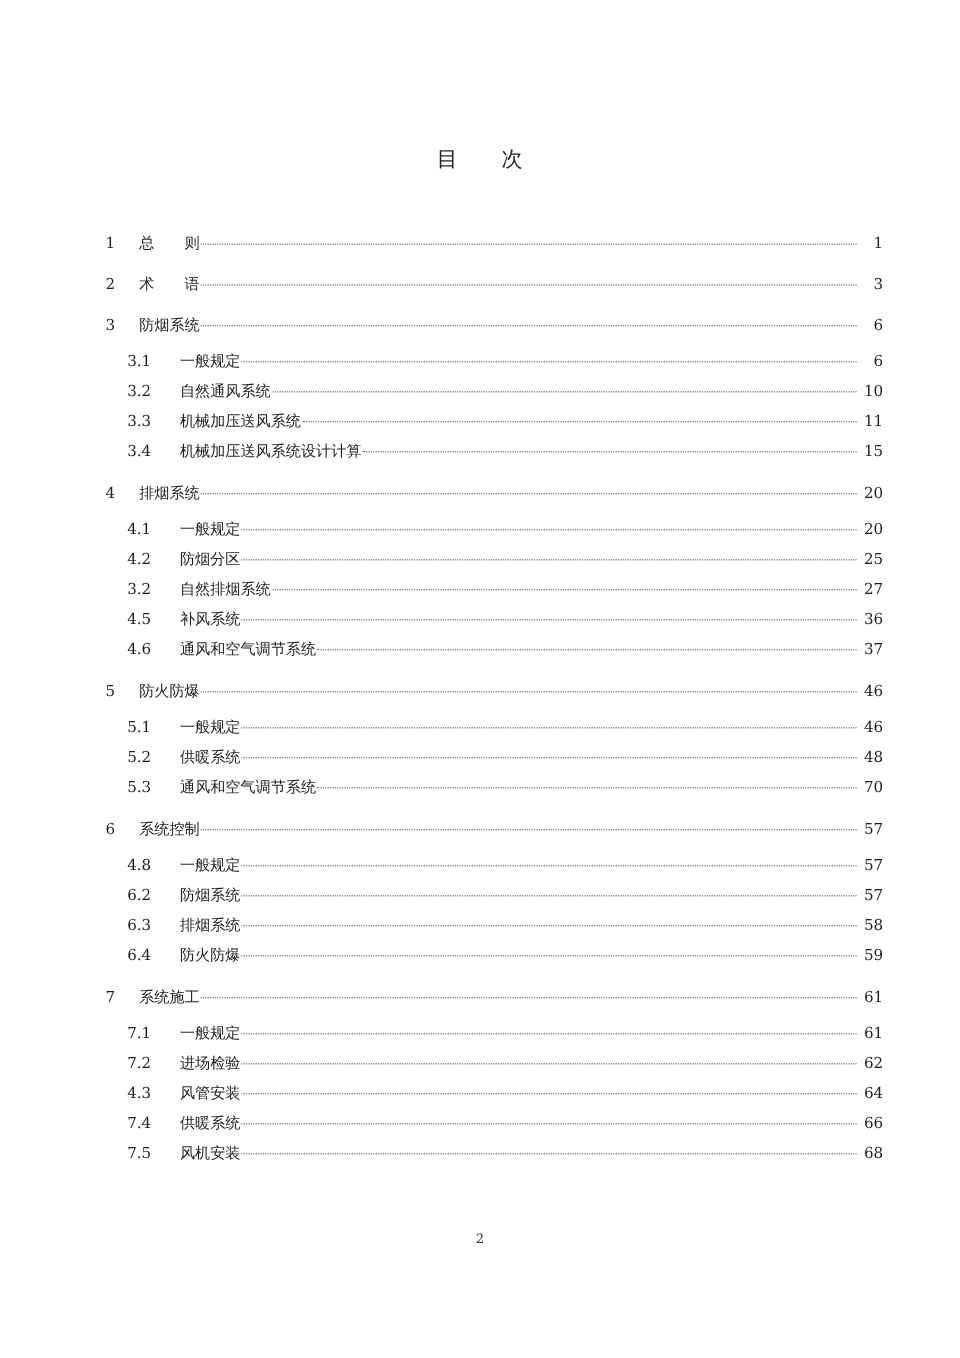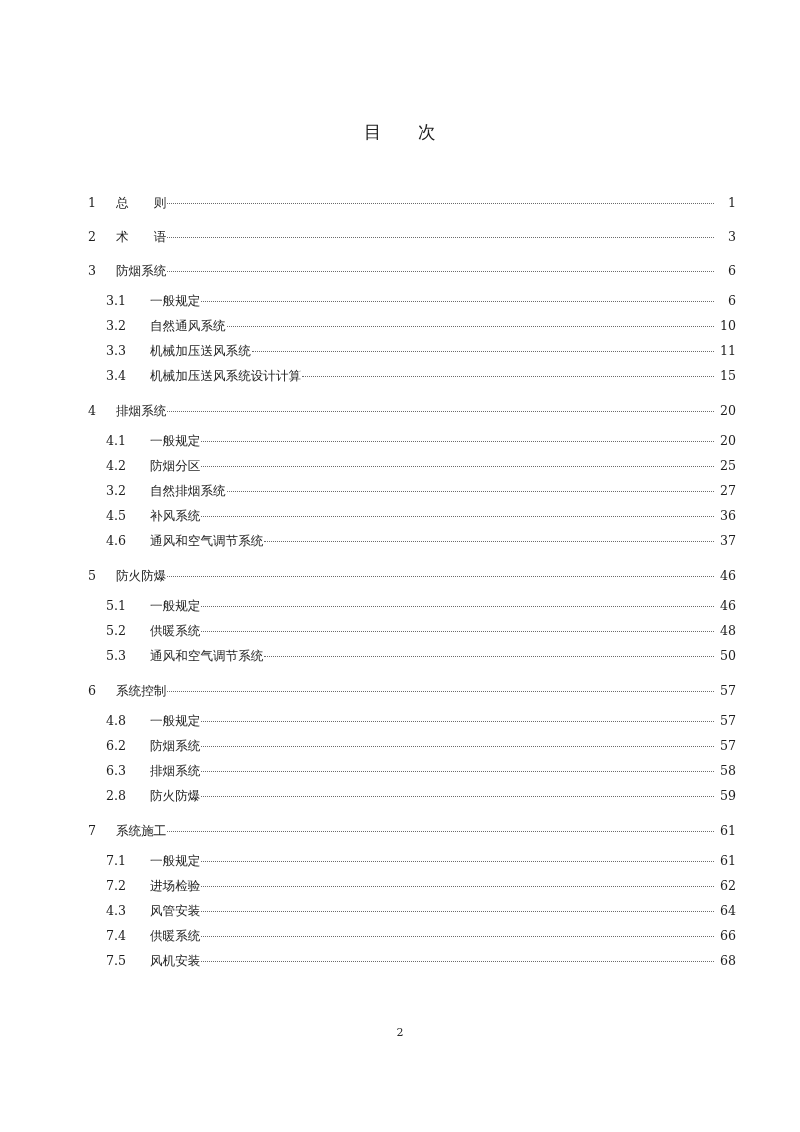--- a/index.html
+++ b/index.html
@@ -228,21 +228,21 @@
       <div class="toc-entry lvl2">
         <span class="num">5.2</span>
         <span class="label">供暖系统</span>
         <span class="leader"></span>
         <span class="pageno">48</span>
       </div>
       <div class="toc-entry lvl2">
         <span class="num">5.3</span>
         <span class="label">通风和空气调节系统</span>
         <span class="leader"></span>
-        <span class="pageno">50</span>
+        <span class="pageno">70</span>
       </div>
       <div class="toc-entry lvl1 spaced">
         <span class="num">6</span>
         <span class="label">系统控制</span>
         <span class="leader"></span>
         <span class="pageno">57</span>
       </div>
       <div class="toc-entry lvl2">
         <span class="num">4.8</span>
         <span class="label">一般规定</span>
@@ -255,21 +255,21 @@
         <span class="leader"></span>
         <span class="pageno">57</span>
       </div>
       <div class="toc-entry lvl2">
         <span class="num">6.3</span>
         <span class="label">排烟系统</span>
         <span class="leader"></span>
         <span class="pageno">58</span>
       </div>
       <div class="toc-entry lvl2">
-        <span class="num">2.8</span>
+        <span class="num">6.4</span>
         <span class="label">防火防爆</span>
         <span class="leader"></span>
         <span class="pageno">59</span>
       </div>
       <div class="toc-entry lvl1 spaced">
         <span class="num">7</span>
         <span class="label">系统施工</span>
         <span class="leader"></span>
         <span class="pageno">61</span>
       </div>

